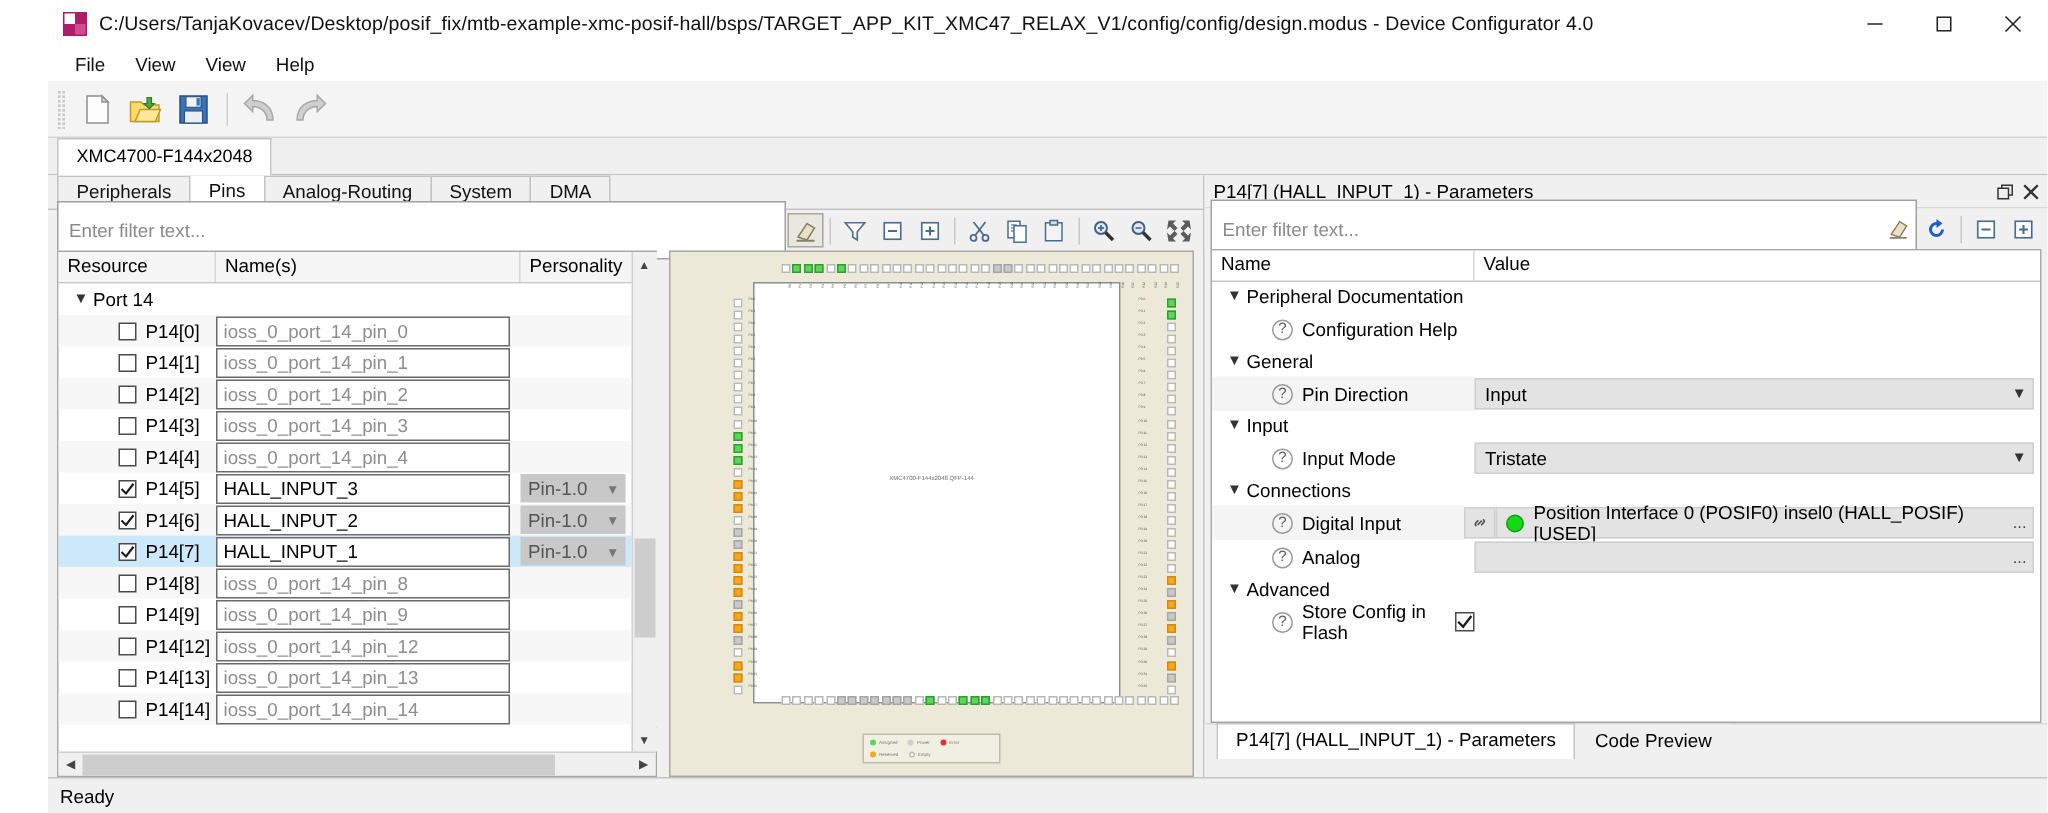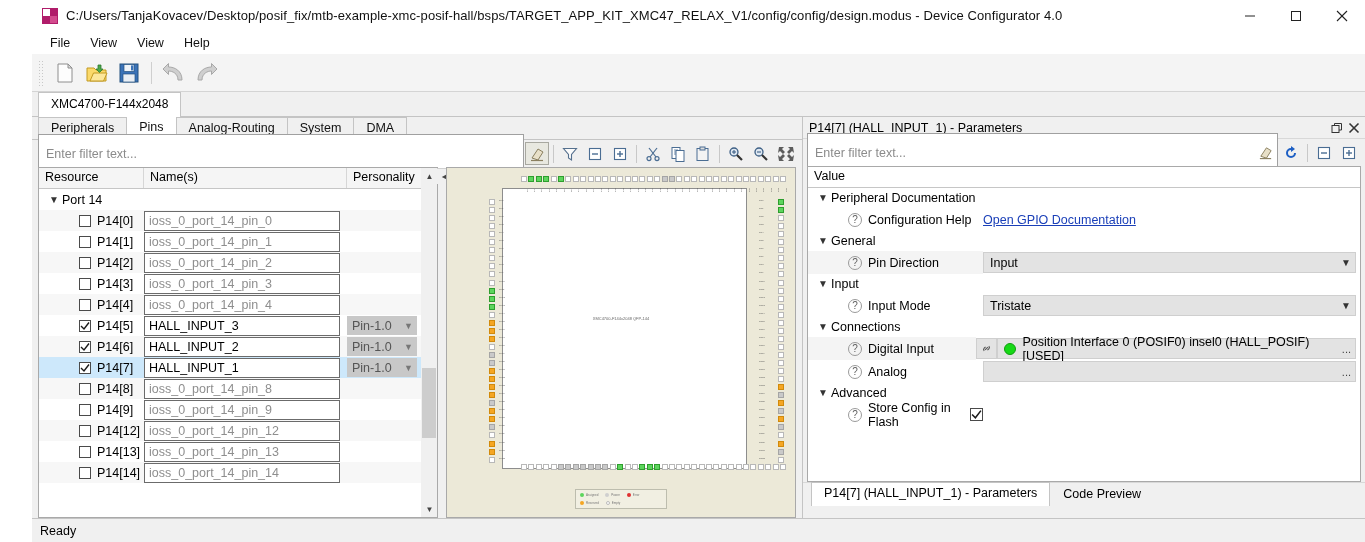--- a/index.html
+++ b/index.html
@@ -67,21 +67,21 @@
   .filterbar { display:flex; align-items:center; height:27px; background:#f0f0f0; padding:2px 4px 2px 6px; gap:1px; flex:0 0 27px;}
   .filterinput { flex:1 1 auto; height:39px; background:#fff; border:1px solid #a0a0a0; display:flex; align-items:center; padding:0 2px 0 5px; min-width:0;}
   .filterinput input { border:0; outline:0; flex:1 1 auto; font-family:"Liberation Sans",sans-serif; font-size:12.5px; color:#000; min-width:0; background:transparent;}
   .filterinput input::placeholder { color:#8b8b8b; }
   .ftbtn { width:24px; height:23px; display:flex; align-items:center; justify-content:center; border:1px solid transparent;}
   .ftbtn.pressed { background:#e8e8e0; border:1px solid #a8a8a0; }
   .fsep { width:1px; height:18px; background:#c8c8c8; margin:0 3px; }
 
   
   .leftsplit { flex:1 1 auto; display:flex; min-height:0; padding:0 0 0 6px; }
-  .tablewrap { width: 400px; display:flex; flex-direction:row; border:1px solid #a9a9a9; background:#fff; min-width:0;}
+  .tablewrap { width: 400px; display:flex; flex-direction:column; border:1px solid #a9a9a9; background:#fff; min-width:0;}
   .tbl-header { display:flex; height:21px; background:#f5f5f5; border-bottom:1px solid #c6c6c6; flex:0 0 21px; font-size:12.5px;}
   .th { padding:2px 6px; border-right:1px solid #d6d6d6; white-space:nowrap; overflow:hidden; }
   .th.c1 { width:105px; } .th.c2 { width:203px; } .th.c3 { flex:1 1 auto; border-right:none;}
   .tbl-body { flex:1 1 auto; overflow:hidden; position:relative; }
   .grouprow { display:flex; align-items:center; height:21px; padding-left:10px; font-size:12.5px; background:#fff;}
   .chev { width:13px; display:inline-block; color:#333; font-size:10px; line-height:1; }
   .pinrow { display:flex; align-items:center; height:21px; font-size:12.5px; }
   .pinrow.alt { background:#f7f7f7; }
   .pinrow.sel { background:#cde8fb; }
   .pinrow .c1 { width:105px; display:flex; align-items:center; padding-left:40px; gap:6px; height:100%;}
@@ -833,34 +833,32 @@
           <svg width="16" height="16" viewBox="0 0 16 16">
             <rect x="2.5" y="2.5" width="11" height="11" fill="#fff" stroke="#4a6d93" stroke-width="1.1"></rect>
             <line x1="5" y1="8" x2="11" y2="8" stroke="#4a6d93" stroke-width="1.4"></line>
             <line x1="8" y1="5" x2="8" y2="11" stroke="#4a6d93" stroke-width="1.4"></line>
           </svg>
         </div>
       </div>
 
       <div class="rp-table">
         <div class="rp-thead">
+          <div class="rp-th n">Name</div>
           <div class="rp-th v">Value</div>
         </div>
         <div class="rp-rows" id="rp-rows">
             <div class="catrow">
               <span class="chev">▼</span>
               <span>Peripheral Documentation</span>
             </div>
             <div class="prow">
               <div class="pn">
                 <span class="qm">?</span>
                 <span>Configuration Help</span>
-              </div>
-              <div class="pv">
-                <span class="doclink">Open GPIO Documentation</span>
               </div>
             </div>
             <div class="catrow">
               <span class="chev">▼</span>
               <span>General</span>
             </div>
             <div class="prow shade">
               <div class="pn">
                 <span class="qm">?</span>
                 <span>Pin Direction</span>

